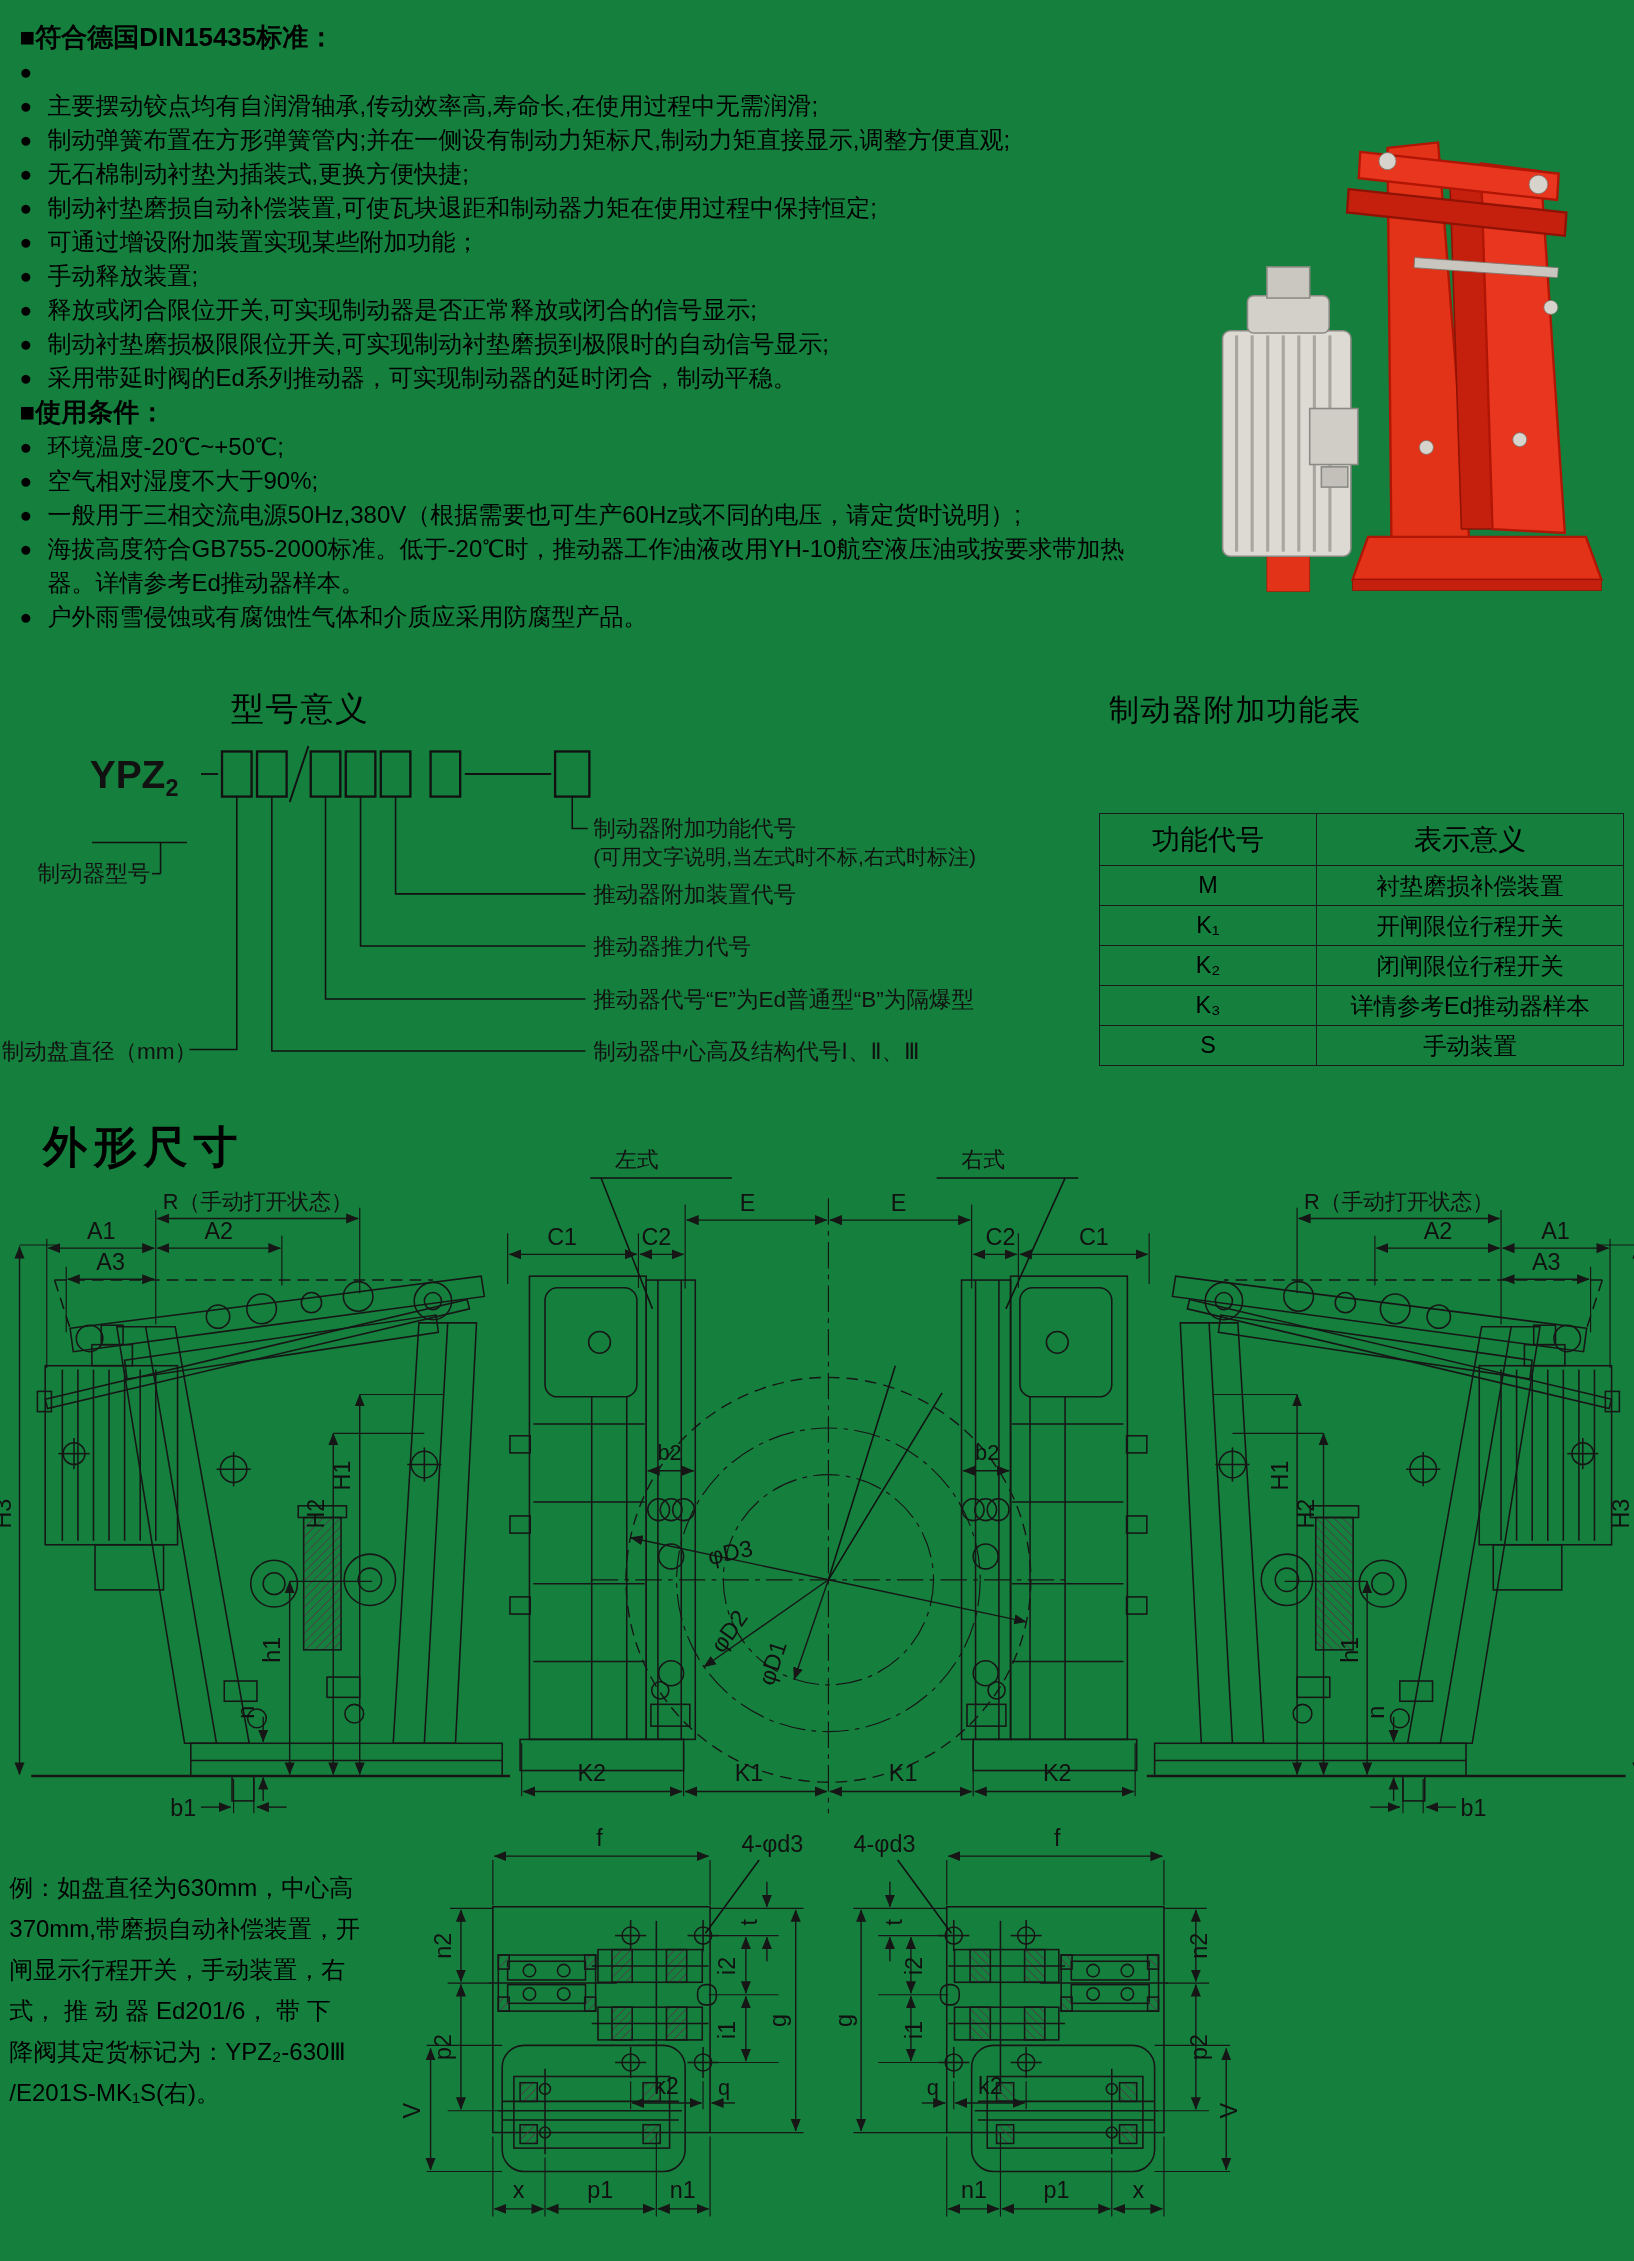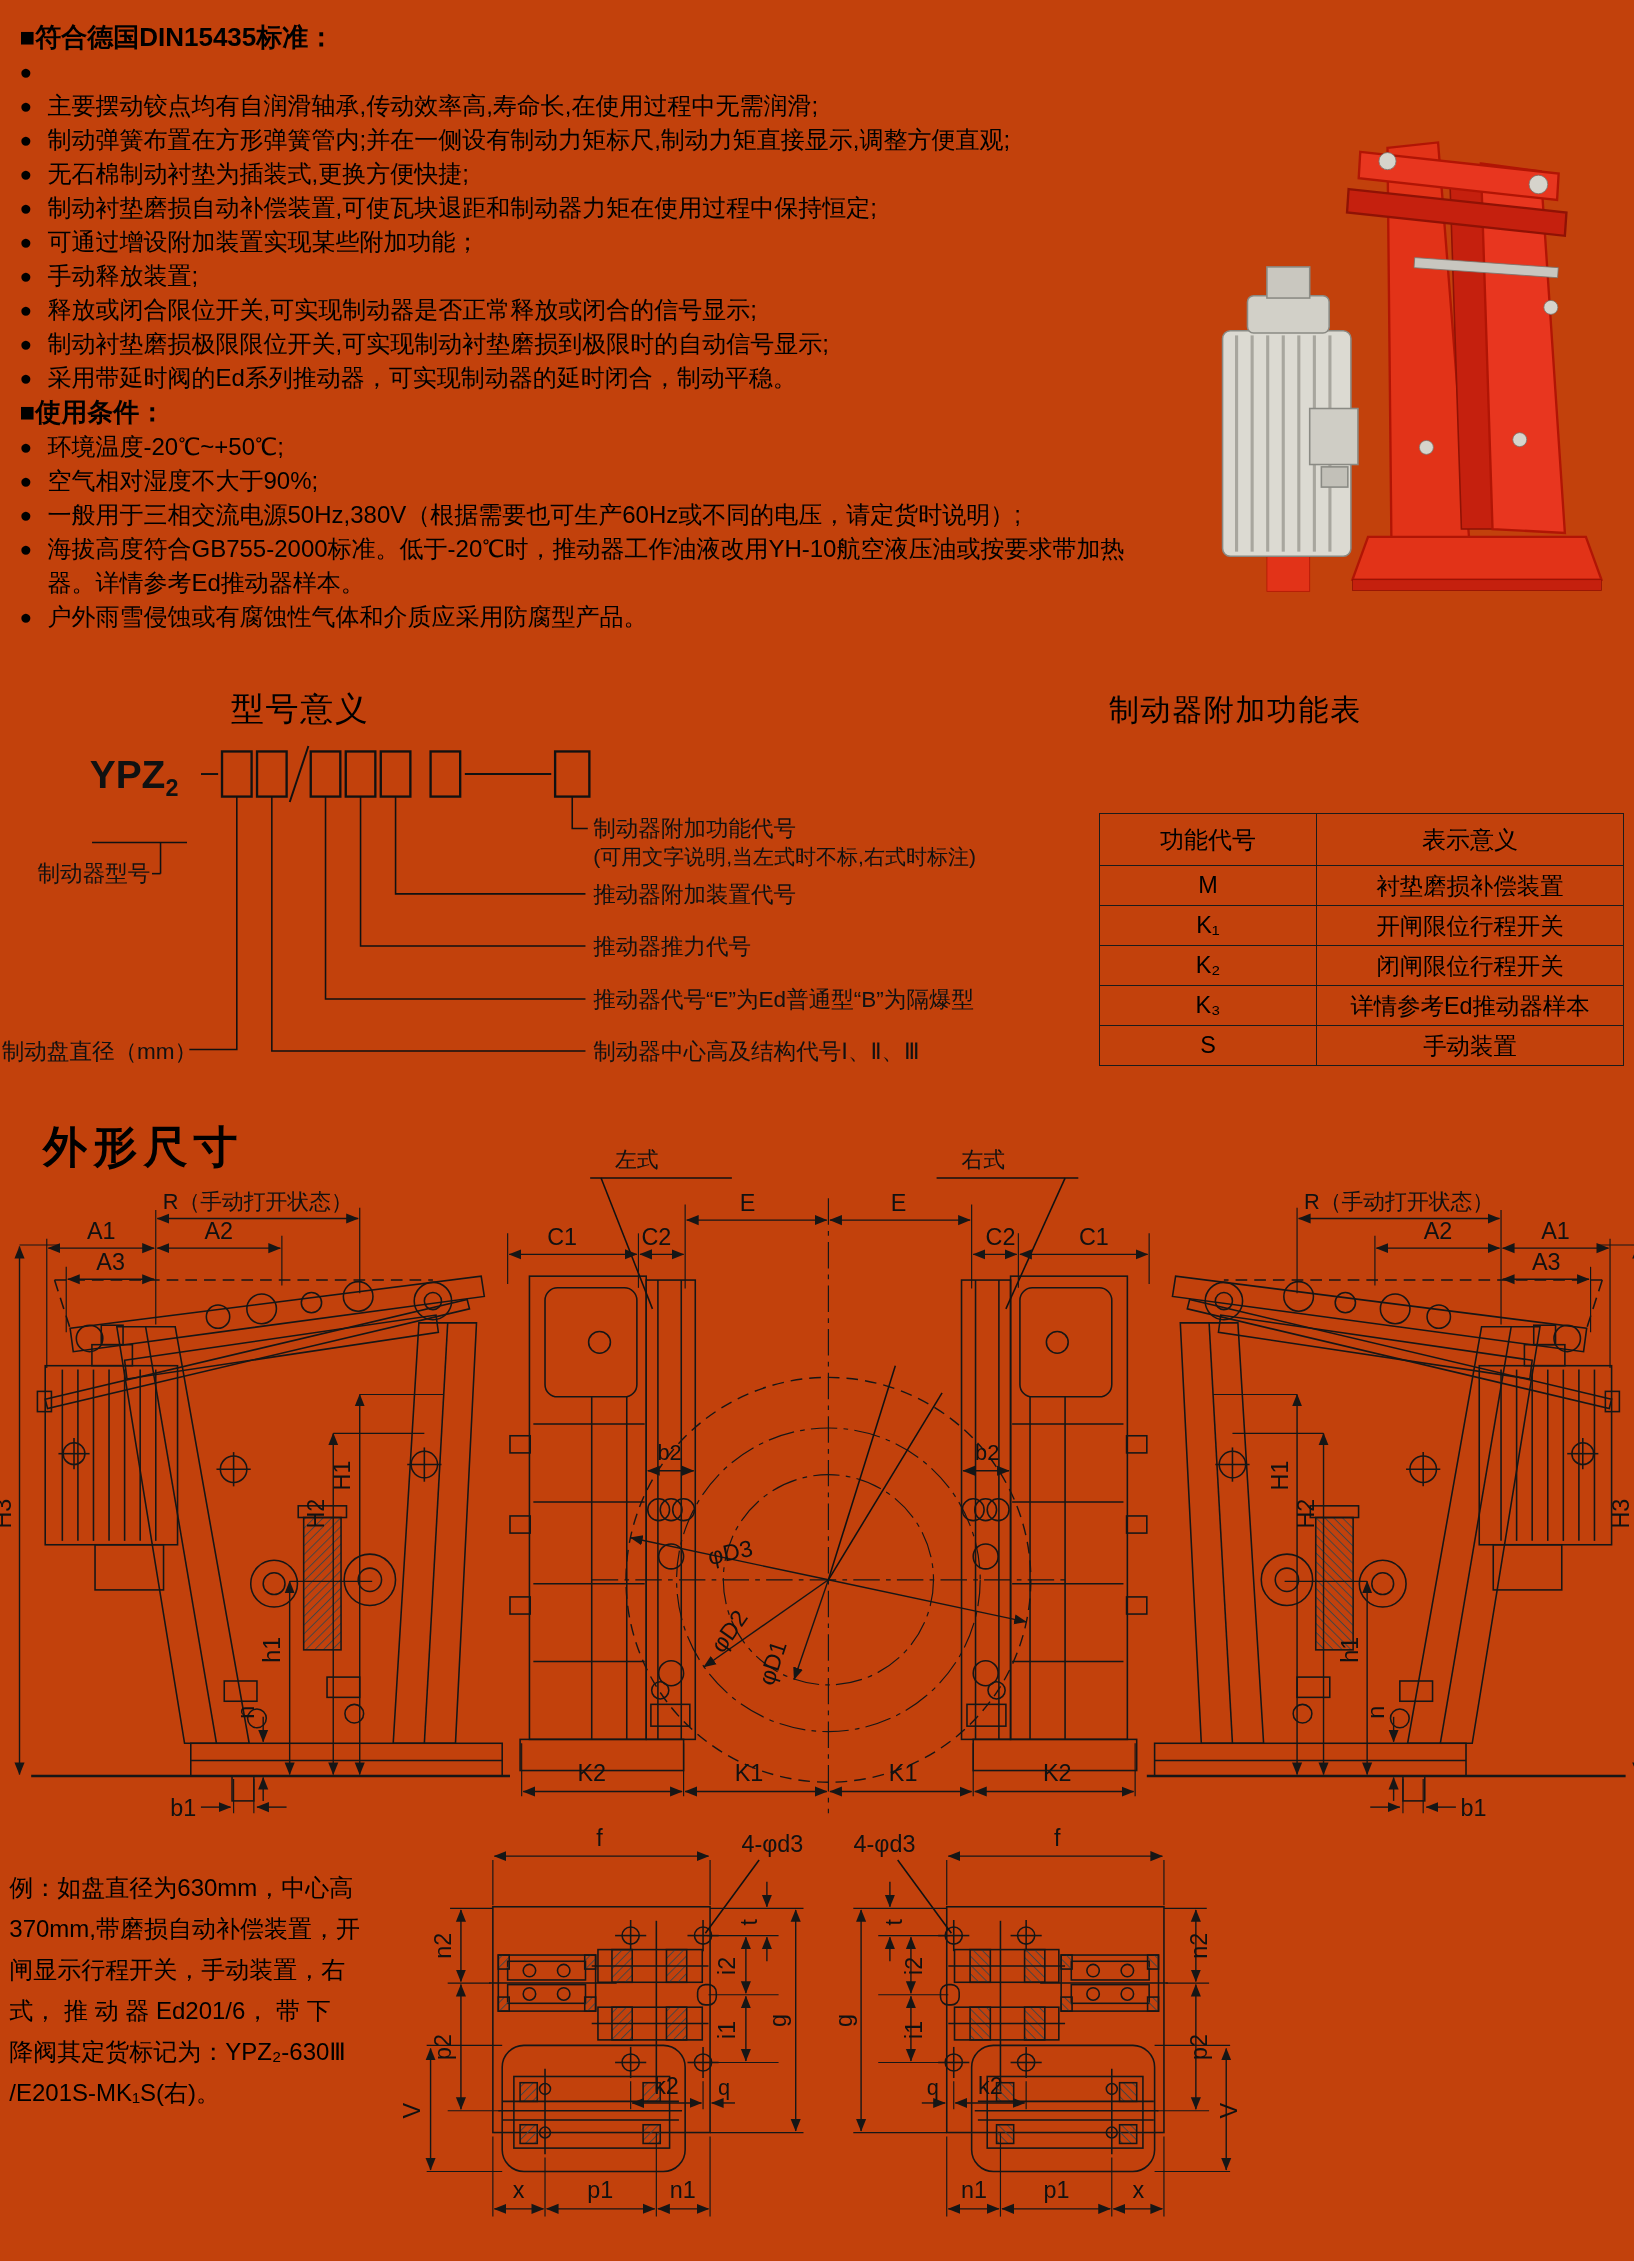--- a/index.html
+++ b/index.html
@@ -1,31 +1,31 @@
 <!DOCTYPE html>
 <html style="font-size:12.5px"><head>
 <meta charset="utf-8">
 <style>
   html,body{margin:0;padding:0;background:#ffffff;}
-  .page{position:relative;width:1635px;height:2261px;background:#c2410c;overflow:hidden;
+  .page{position:relative;width:1635px;height:2261px;background:#15803d;overflow:hidden;
         font-family:"Liberation Sans",sans-serif;color:#000;}
   
   .features{position:absolute;left:19.5px;top:20px;width:1150px;}
   .f-head{font-size:26px;font-weight:bold;line-height:35px;}
   .f-item{display:flex;font-size:24px;line-height:34px;}
   .f-item .blt{width:28px;flex:0 0 28px;font-size:21px;}
   
   .abs{position:absolute;}
   .model-title{left:231px;top:687px;font-size:33px;font-weight:normal;letter-spacing:1.6px;}
   .table-title{left:1109px;top:690px;font-size:30px;font-weight:normal;letter-spacing:1.6px;text-align:right;}
   .dims-title{left:43px;top:1118px;font-size:44px;font-weight:bold;letter-spacing:6.2px;}
   
   .func-table{position:absolute;left:1099px;top:813px;border-collapse:collapse;table-layout:fixed;width:525px;}
   .func-table th,.func-table td{border:1.9px solid #1b1b1b;text-align:center;padding:0;}
-  .func-table th{height:51px;font-size:24px;font-weight:normal;}
+  .func-table th{height:51px;font-size:28px;font-weight:normal;}
   .func-table td{height:39px;font-size:23.4px;}
   .func-table .c1{width:216px;}
   
   .example{left:9.3px;top:1867px;width:430px;font-size:24px;line-height:41px;}
   
   svg{position:absolute;overflow:visible;}
   .model-svg{left:0;top:732px;width:1090px;height:358px;}
   .draw-svg{left:0;top:1101px;width:1635px;height:1160px;}
   .photo-svg{left:1193px;top:74px;width:389px;height:529px;}
   .art line,.art rect,.art circle,.art polygon,.art path{fill:none;stroke:#161616;stroke-width:2;}

